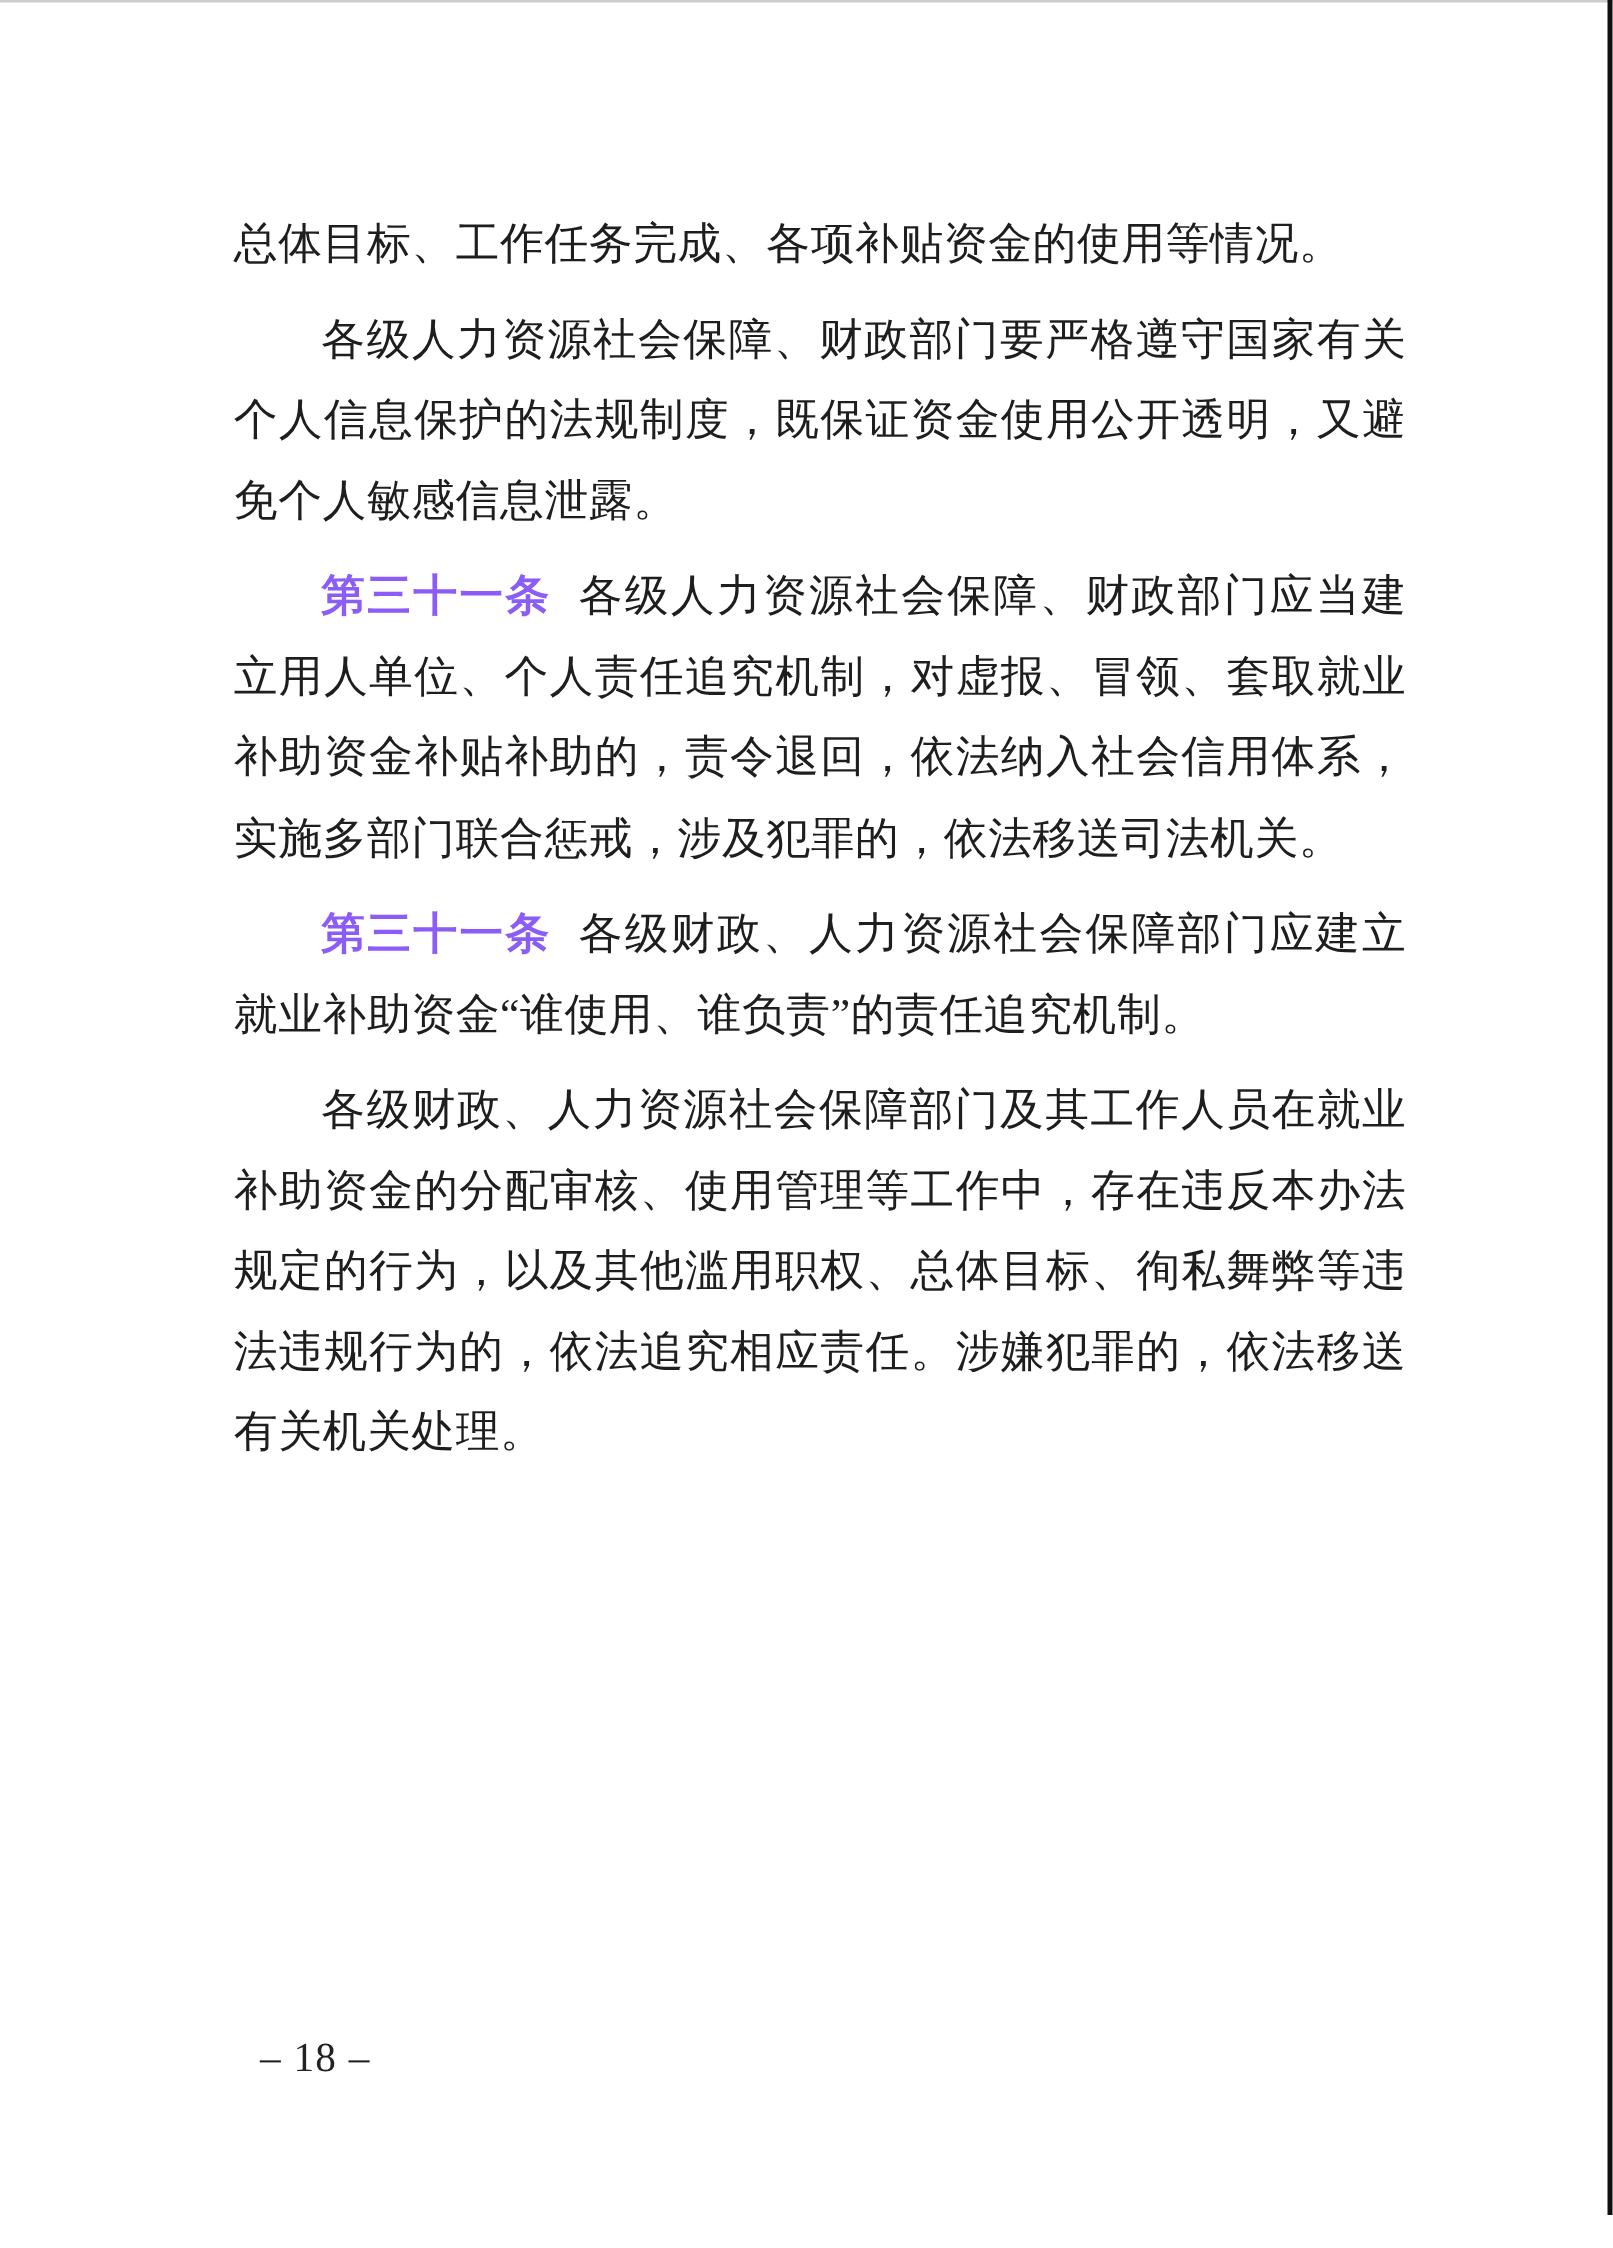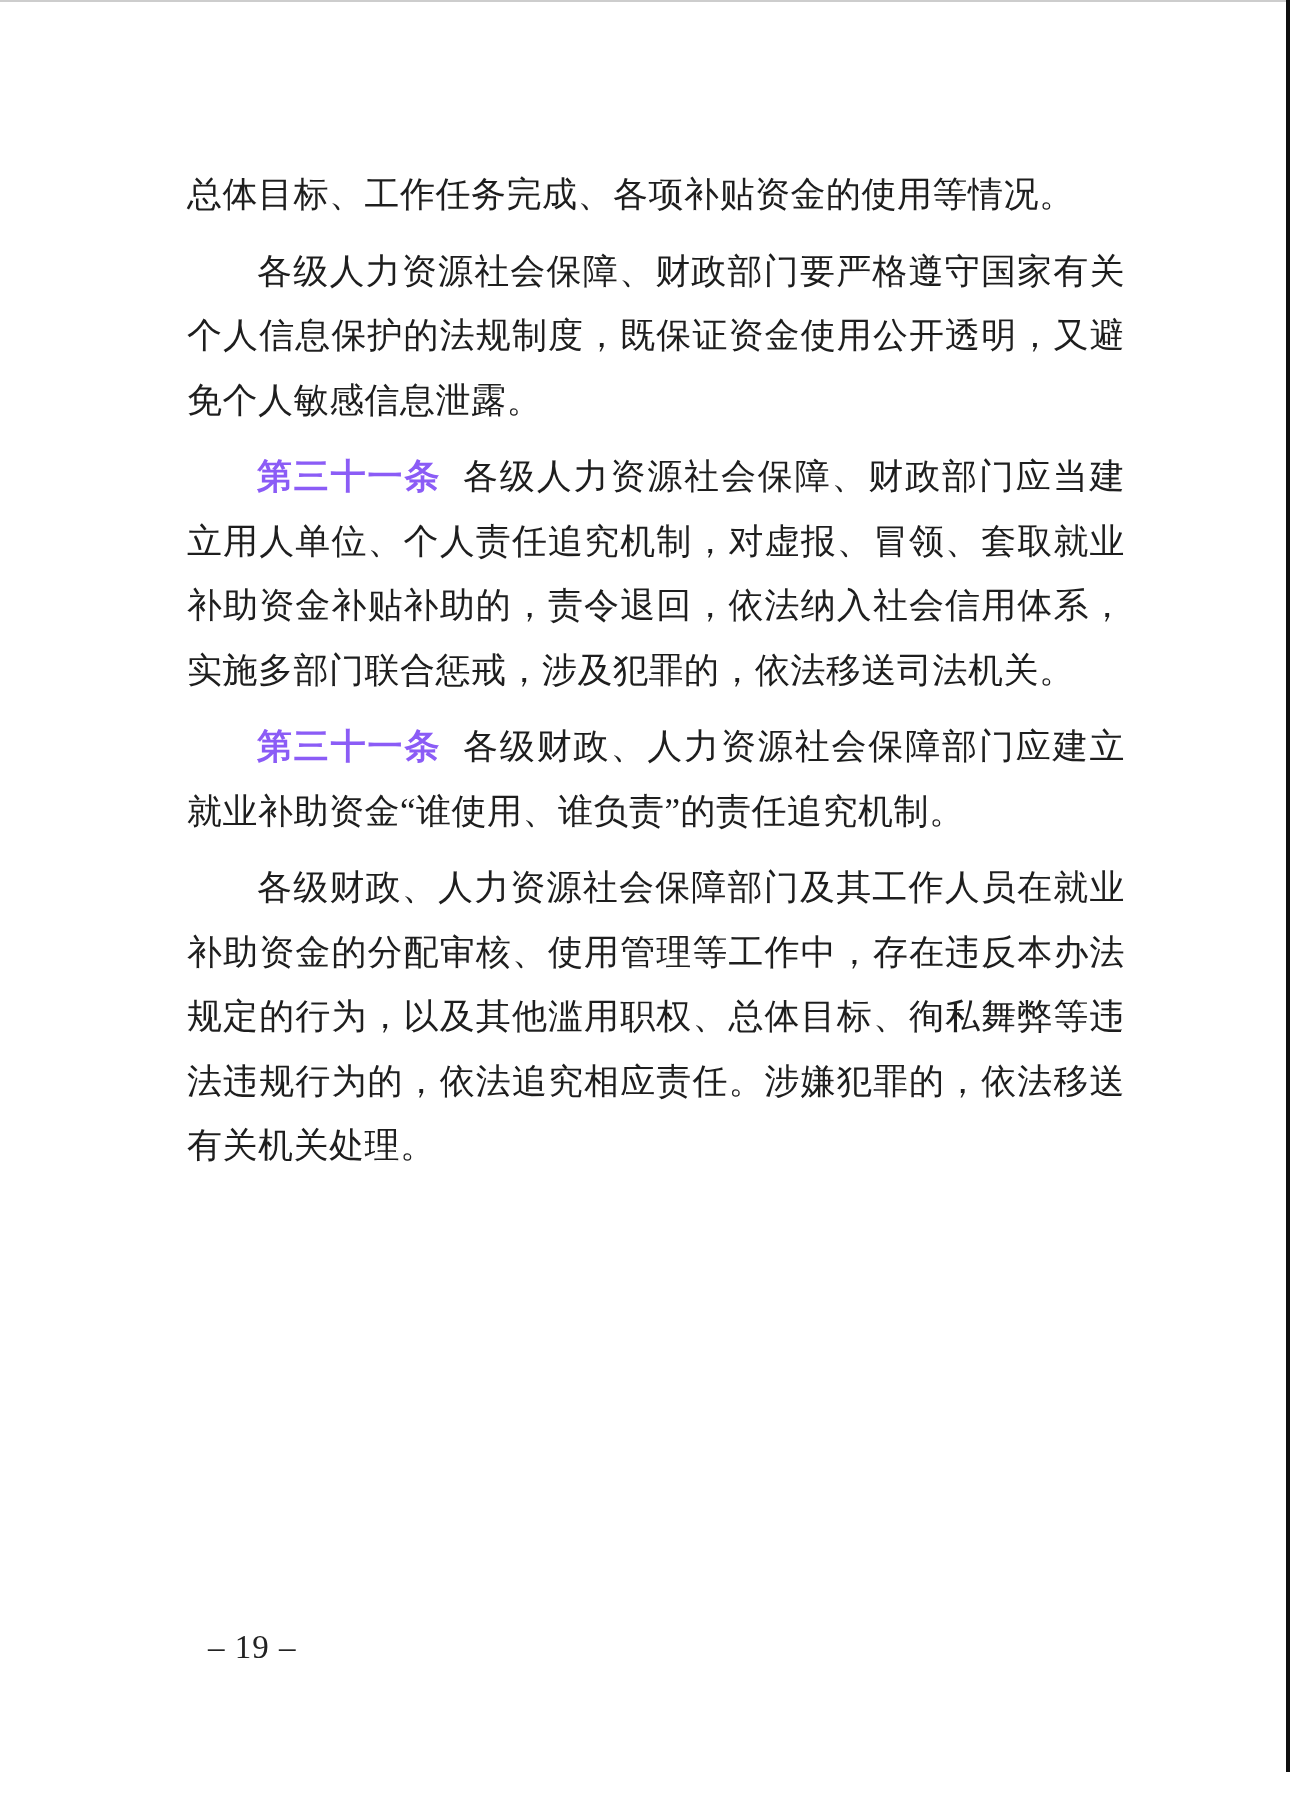--- a/index.html
+++ b/index.html
@@ -98,15 +98,15 @@
       <b class="term">第三十一条</b><span>各级财政、人力资源社会保障部门应建立就业补助资金“谁使用、谁负责”的责任追究机制。</span>
     </p>
 
     <p class="para">
       <span>各级财政、人力资源社会保障部门及其工作人员在就业补助资金的分配审核、使用管理等工作中，存在违反本办法规定的行为，以及其他滥用职权、总体目标、徇私舞弊等违法违规行为的，依法追究相应责任。涉嫌犯罪的，依法移送有关机关处理。</span>
     </p>
 
 
   </main>
 
-  <footer class="page-number">– 19 –</footer>
+  <footer class="page-number">– 18 –</footer>
 
 </div>
 
 </body></html>

